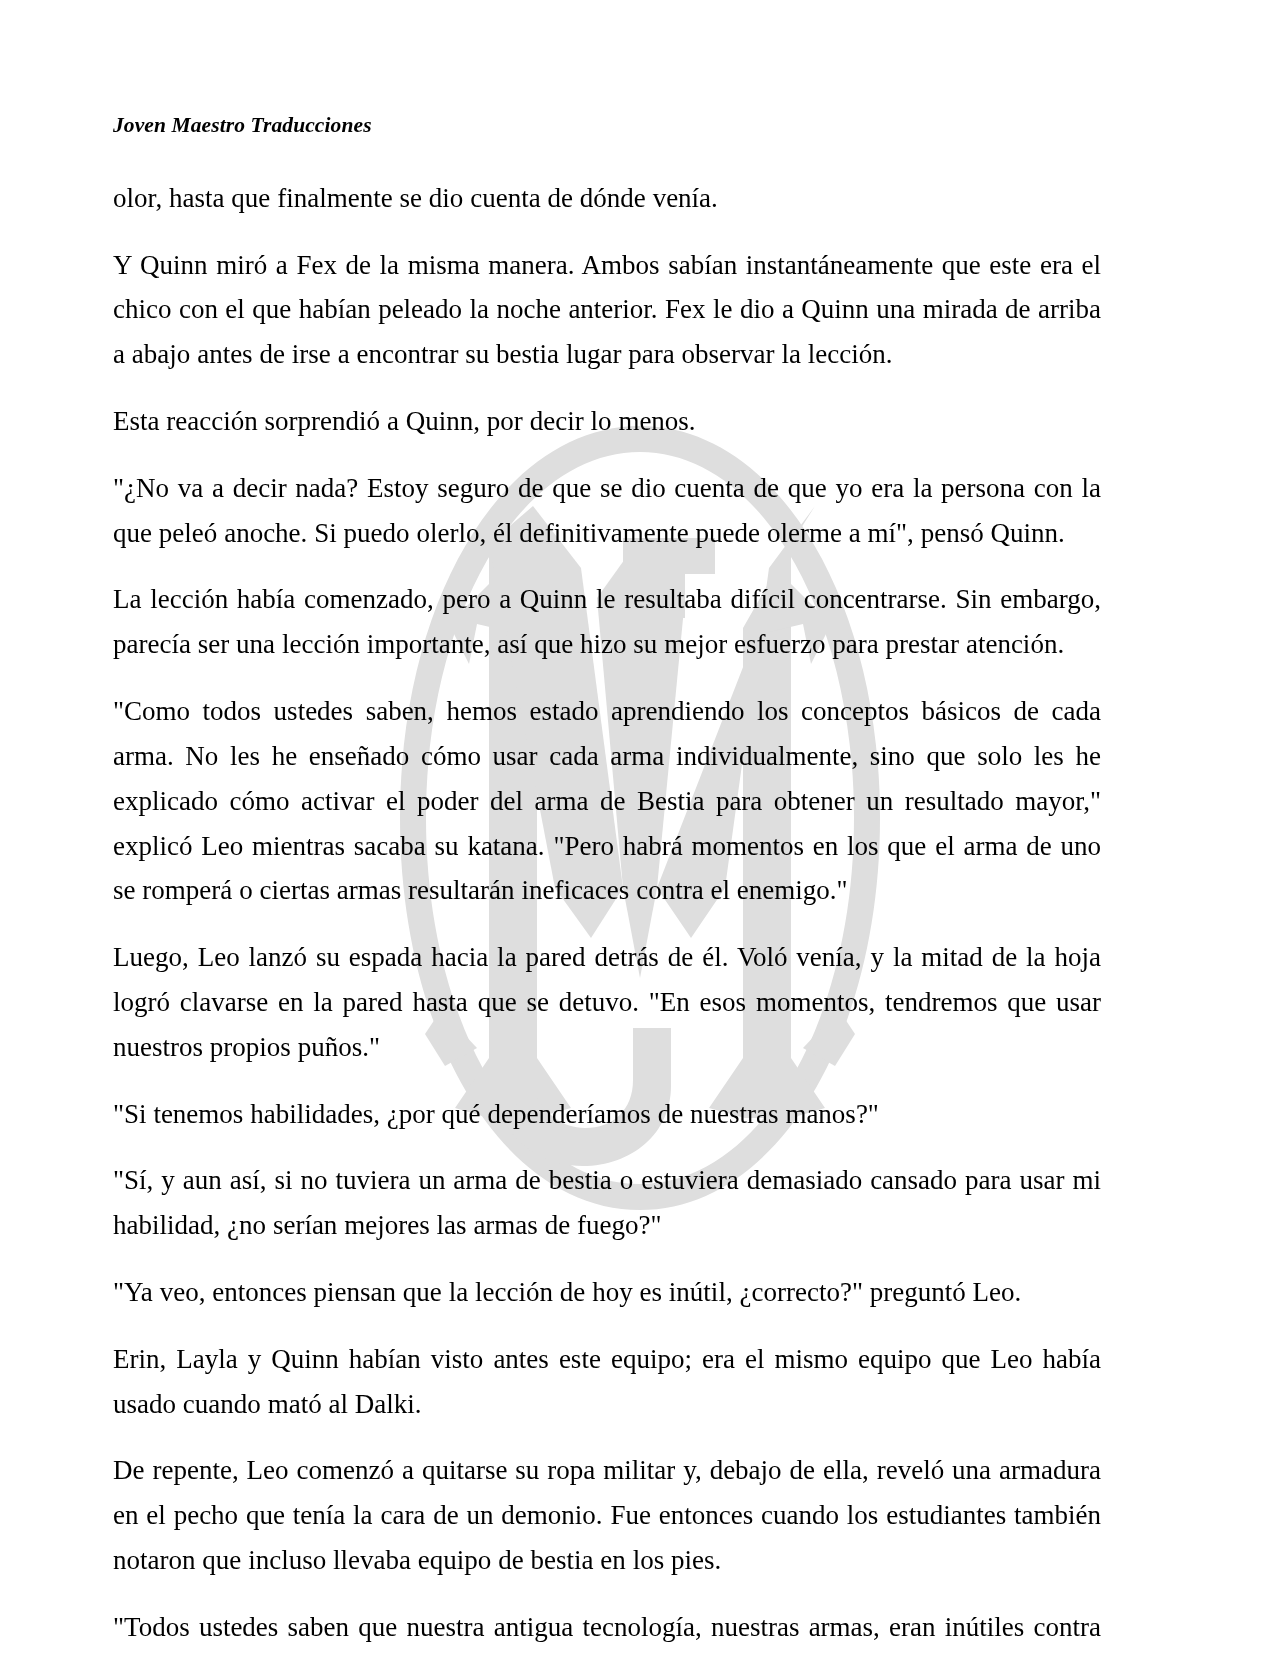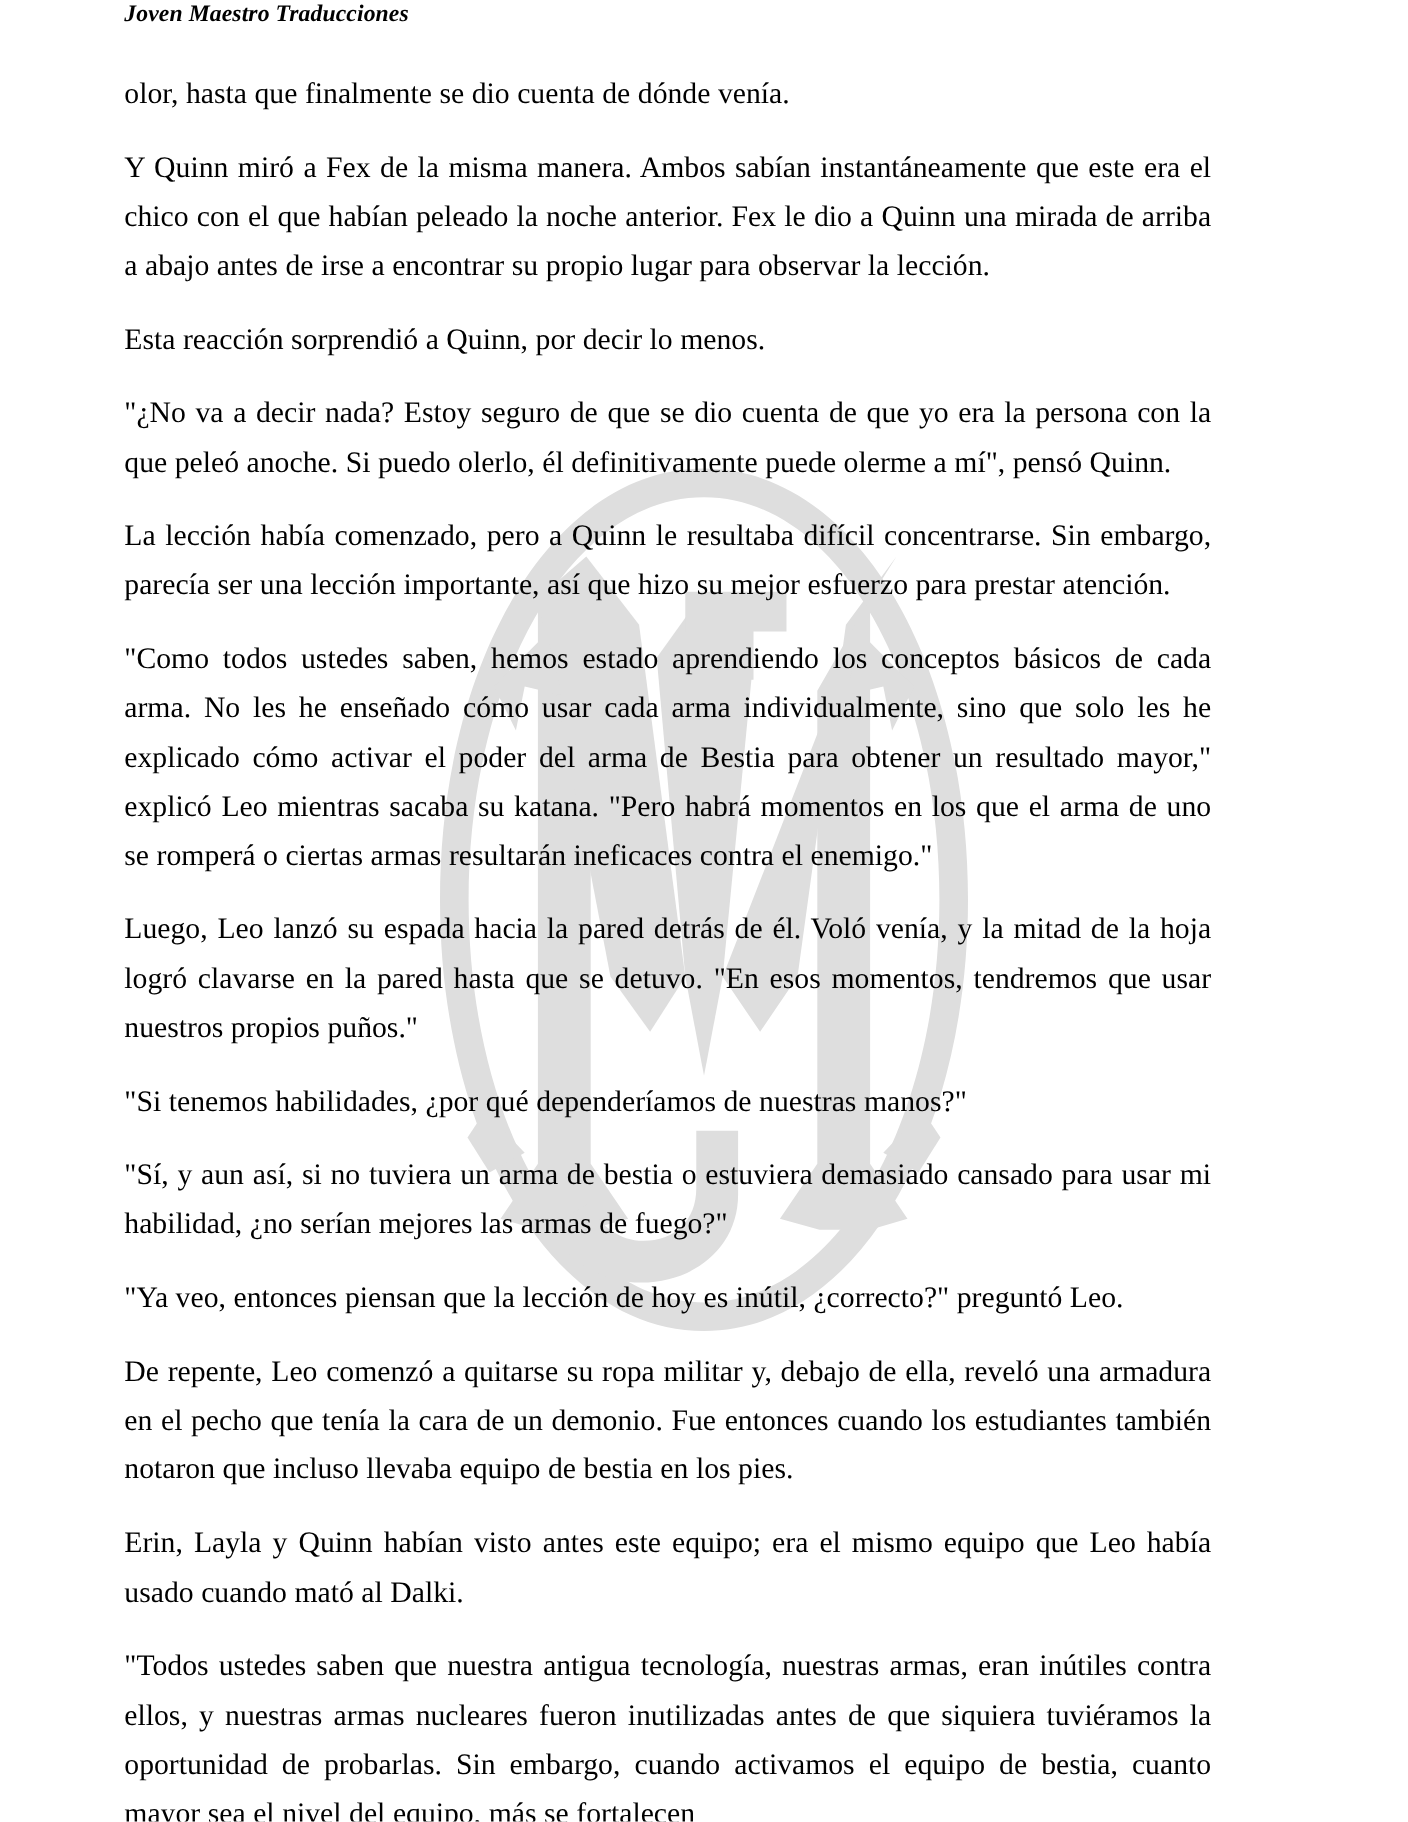--- a/index.html
+++ b/index.html
@@ -49,20 +49,21 @@
     z-index: 1;
   }
 
   .doc-header {
     font-weight: bold;
     font-style: italic;
     font-size: 21.5px;
     line-height: 1.2;
     letter-spacing: 0.1px;
     margin: 0;
+    padding-top: 113px;
     padding-bottom: 0;
   }
 
   .paragraphs {
     margin-top: 37px;
   }
 
   p.para {
     margin: 0 0 22px 0;
     font-size: 27px;
@@ -111,28 +112,28 @@
         <path d="M454 592 L418 630 L450 648 L470 616 Z"></path>
       </g>
     </svg>
   </div>
 
   <div class="content">
     <div class="doc-header">Joven Maestro Traducciones</div>
 
     <div class="paragraphs">
       <p class="para">olor, hasta que finalmente se dio cuenta de dónde venía.</p>
-      <p class="para">Y Quinn miró a Fex de la misma manera. Ambos sabían instantáneamente que este era el chico con el que habían peleado la noche anterior. Fex le dio a Quinn una mirada de arriba a abajo antes de irse a encontrar su propio lugar para observar la lección.</p>
+      <p class="para">Y Quinn miró a Fex de la misma manera. Ambos sabían instantáneamente que este era el chico con el que habían peleado la noche anterior. Fex le dio a Quinn una mirada de arriba a abajo antes de irse a encontrar su bestia lugar para observar la lección.</p>
       <p class="para">Esta reacción sorprendió a Quinn, por decir lo menos.</p>
       <p class="para">"¿No va a decir nada? Estoy seguro de que se dio cuenta de que yo era la persona con la que peleó anoche. Si puedo olerlo, él definitivamente puede olerme a mí", pensó Quinn.</p>
       <p class="para">La lección había comenzado, pero a Quinn le resultaba difícil concentrarse. Sin embargo, parecía ser una lección importante, así que hizo su mejor esfuerzo para prestar atención.</p>
       <p class="para">"Como todos ustedes saben, hemos estado aprendiendo los conceptos básicos de cada arma. No les he enseñado cómo usar cada arma individualmente, sino que solo les he explicado cómo activar el poder del arma de Bestia para obtener un resultado mayor," explicó Leo mientras sacaba su katana. "Pero habrá momentos en los que el arma de uno se romperá o ciertas armas resultarán ineficaces contra el enemigo."</p>
       <p class="para">Luego, Leo lanzó su espada hacia la pared detrás de él. Voló venía, y la mitad de la hoja logró clavarse en la pared hasta que se detuvo. "En esos momentos, tendremos que usar nuestros propios puños."</p>
       <p class="para">"Si tenemos habilidades, ¿por qué dependeríamos de nuestras manos?"</p>
       <p class="para">"Sí, y aun así, si no tuviera un arma de bestia o estuviera demasiado cansado para usar mi habilidad, ¿no serían mejores las armas de fuego?"</p>
       <p class="para">"Ya veo, entonces piensan que la lección de hoy es inútil, ¿correcto?" preguntó Leo.</p>
+      <p class="para">Erin, Layla y Quinn habían visto antes este equipo; era el mismo equipo que Leo había usado cuando mató al Dalki.</p>
       <p class="para">De repente, Leo comenzó a quitarse su ropa militar y, debajo de ella, reveló una armadura en el pecho que tenía la cara de un demonio. Fue entonces cuando los estudiantes también notaron que incluso llevaba equipo de bestia en los pies.</p>
-      <p class="para">Erin, Layla y Quinn habían visto antes este equipo; era el mismo equipo que Leo había usado cuando mató al Dalki.</p>
       <p class="para">"Todos ustedes saben que nuestra antigua tecnología, nuestras armas, eran inútiles contra ellos, y nuestras armas nucleares fueron inutilizadas antes de que siquiera tuviéramos la oportunidad de probarlas. Sin embargo, cuando activamos el equipo de bestia, cuanto mayor sea el nivel del equipo, más se fortalecen</p>
     </div>
   </div>
 
 </div>
 
 </body></html>

